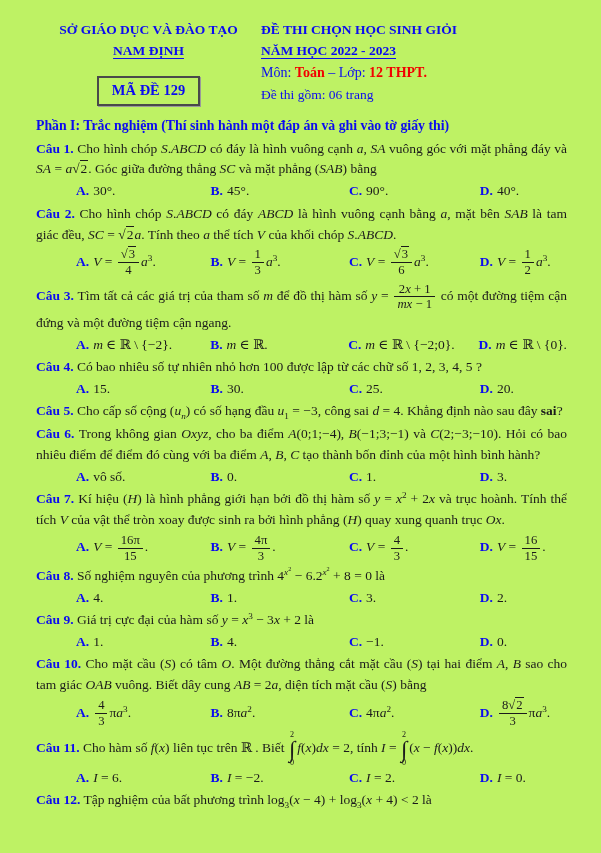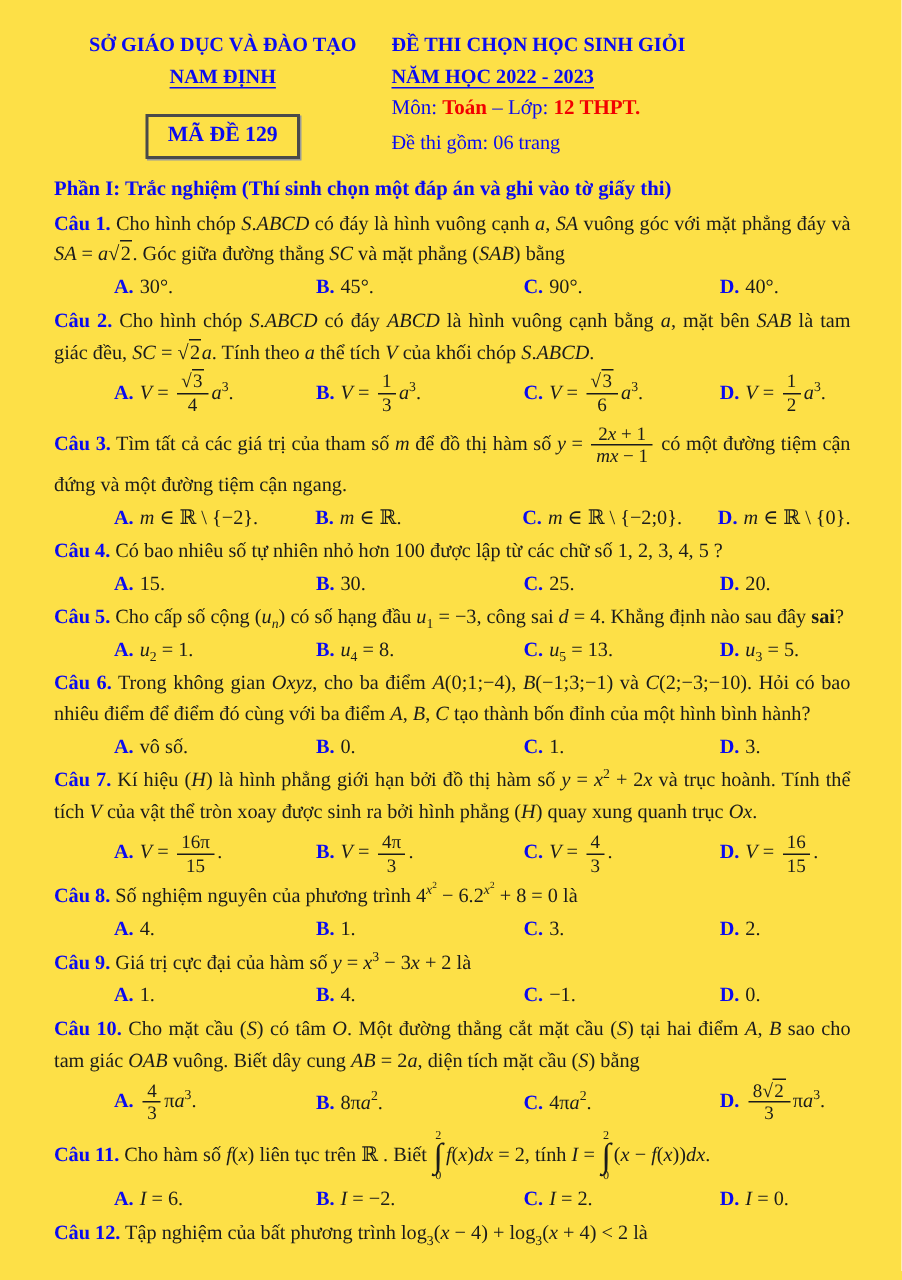--- a/index.html
+++ b/index.html
@@ -14,21 +14,21 @@
     font-family:"Liberation Serif","DejaVu Serif",serif;
     color:var(--ink);
     font-size:13.5px;
   }
   .page{
     width:601px;height:853px;
     margin:0 auto;
     padding:20px 34px 10px 36px;
     overflow:hidden;
     display:flex;flex-direction:column;
-    background:#fde047;
+    background:#bef264;
   }
   
   .hdr{display:flex;align-items:flex-start;}
   .hdr-left{width:225px;text-align:center;flex-shrink:0;}
   .hdr-right{flex:1;}
   .org-line1{font-weight:bold;color:var(--blue);font-size:13.5px;line-height:1.5;}
   .org-line2{font-weight:bold;color:var(--blue);font-size:13.5px;text-decoration:underline;text-underline-offset:3px;line-height:1.6;}
   .code-box{
     display:inline-block;margin-top:14px;
     border:2px solid #4a4a4a;
@@ -96,21 +96,21 @@
       </div>
     </div>
     <div class="hdr-right">
       <div class="exam-title">ĐỀ THI CHỌN HỌC SINH GIỎI</div>
       <div class="exam-year">NĂM HỌC 2022 - 2023</div>
       <div class="exam-sub"><span>Môn: </span><span class="hot">Toán</span><span> – Lớp: </span><span class="hot">12 THPT</span><span class="hot">.</span></div>
       <div class="exam-info">Đề thi gồm: 06 trang</div>
     </div>
   </header>
 
-  <div class="section-title">Phần I: Trắc nghiệm (Thí sinh chọn một đáp án và ghi vào tờ giấy thi)</div>
+  <div class="section-title">Phần I: Trắc nghiệm (Thí sinh hành một đáp án và ghi vào tờ giấy thi)</div>
 
   <main class="questions" id="questions">
     <section class="question">
       <p class="q-text"><b class="q-label">Câu 1.</b> <span class="q-body">Cho hình chóp <i>S</i>.<i>ABCD</i> có đáy là hình vuông cạnh <i>a</i>, <i>SA</i> vuông góc với mặt phẳng đáy và <i>SA</i> = <i>a</i><span class="sqrt">√<span class="rad">2</span></span>. Góc giữa đường thẳng <i>SC</i> và mặt phẳng (<i>SAB</i>) bằng</span></p>
       <div class="options">
         <div class="opt"><b class="o-letter">A.</b><span class="o-body">30°.</span></div>
         <div class="opt"><b class="o-letter">B.</b><span class="o-body">45°.</span></div>
         <div class="opt"><b class="o-letter">C.</b><span class="o-body">90°.</span></div>
         <div class="opt"><b class="o-letter">D.</b><span class="o-body">40°.</span></div>
       </div>
@@ -156,26 +156,20 @@
       <div class="options">
         <div class="opt"><b class="o-letter">A.</b><span class="o-body">15.</span></div>
         <div class="opt"><b class="o-letter">B.</b><span class="o-body">30.</span></div>
         <div class="opt"><b class="o-letter">C.</b><span class="o-body">25.</span></div>
         <div class="opt"><b class="o-letter">D.</b><span class="o-body">20.</span></div>
       </div>
     </section>
 
     <section class="question">
       <p class="q-text"><b class="q-label">Câu 5.</b> <span class="q-body">Cho cấp số cộng (<i>u<sub>n</sub></i>) có số hạng đầu <i>u</i><sub>1</sub> = −3, công sai <i>d</i> = 4. Khẳng định nào sau đây <b>sai</b>?</span></p>
-      <div class="options">
-        <div class="opt"><b class="o-letter">A.</b><span class="o-body"><i>u</i><sub>2</sub> = 1.</span></div>
-        <div class="opt"><b class="o-letter">B.</b><span class="o-body"><i>u</i><sub>4</sub> = 8.</span></div>
-        <div class="opt"><b class="o-letter">C.</b><span class="o-body"><i>u</i><sub>5</sub> = 13.</span></div>
-        <div class="opt"><b class="o-letter">D.</b><span class="o-body"><i>u</i><sub>3</sub> = 5.</span></div>
-      </div>
     </section>
 
     <section class="question">
       <p class="q-text"><b class="q-label">Câu 6.</b> <span class="q-body">Trong không gian <i>Oxyz</i>, cho ba điểm <i>A</i>(0;1;−4), <i>B</i>(−1;3;−1) và <i>C</i>(2;−3;−10). Hỏi có bao nhiêu điểm để điểm đó cùng với ba điểm <i>A</i>, <i>B</i>, <i>C</i> tạo thành bốn đỉnh của một hình bình hành?</span></p>
       <div class="options">
         <div class="opt"><b class="o-letter">A.</b><span class="o-body">vô số.</span></div>
         <div class="opt"><b class="o-letter">B.</b><span class="o-body">0.</span></div>
         <div class="opt"><b class="o-letter">C.</b><span class="o-body">1.</span></div>
         <div class="opt"><b class="o-letter">D.</b><span class="o-body">3.</span></div>
       </div>

